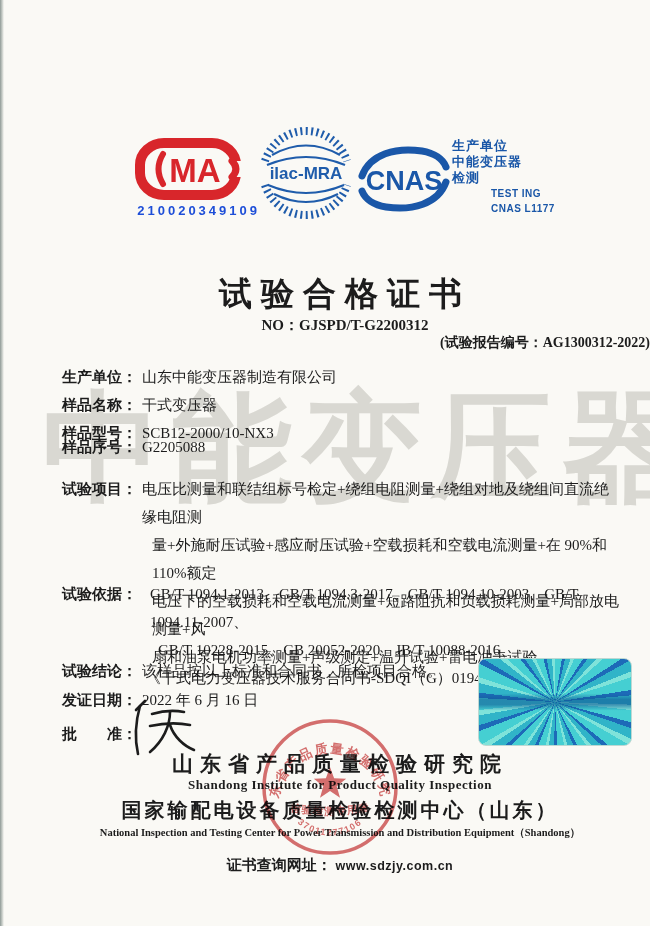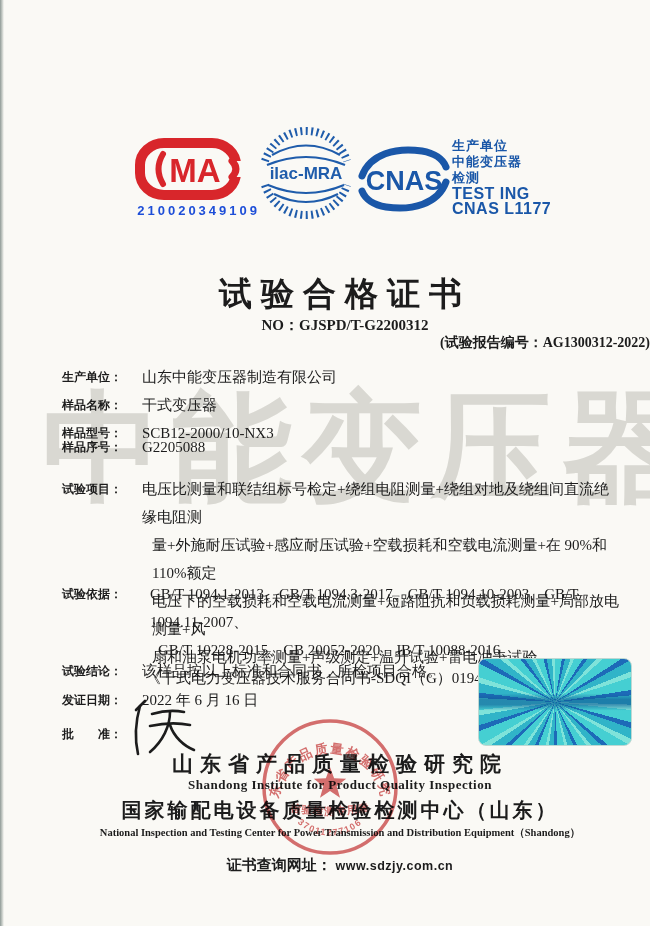--- a/index.html
+++ b/index.html
@@ -15,31 +15,31 @@
   
   .logo-cma{position:absolute;left:133px;top:137px;}
   .cma-number{position:absolute;left:120px;top:203px;width:140px;text-align:right;
         color:#1d4ed8;font-weight:bold;font-size:13px;letter-spacing:3px;
         font-family:"Liberation Sans", sans-serif;}
   .logo-ilac{position:absolute;left:256px;top:123px;}
   .logo-cnas{position:absolute;left:358px;top:146px;}
   .cnas-side{position:absolute;left:452px;top:138px;color:#1a57a8;
         font-family:"Liberation Sans", sans-serif;font-weight:bold;}
   .cnas-side .cn{font-size:13px;line-height:16px;letter-spacing:1px;}
-  .cnas-side .en{font-size:16px;line-height:15px;letter-spacing:.5px;}
+  .cnas-side .en{font-size:10px;line-height:15px;letter-spacing:.5px;margin-left:39px;}
   
   .title{position:absolute;left:40px;top:272px;width:610px;text-align:center;
         font-size:33px;font-weight:bold;letter-spacing:9px;}
   .cert-no{position:absolute;left:40px;top:316px;width:610px;text-align:center;
         font-size:15px;font-weight:bold;}
   .report-no{position:absolute;left:40px;top:334px;width:610px;text-align:right;
         font-size:14px;font-weight:bold;}
   
   .row{position:absolute;left:62px;width:560px;display:flex;}
-  .lbl{flex:0 0 80px;font-weight:bold;font-size:12px;line-height:28px;white-space:nowrap;}
+  .lbl{flex:0 0 80px;font-weight:bold;font-size:15px;line-height:28px;white-space:nowrap;}
   .val{flex:1;font-size:15px;line-height:28px;}
   .vline{min-height:28px;}
   .ind8{padding-left:8px;} .ind10{padding-left:10px;} .ind16{padding-left:16px;} .ind4{padding-left:4px;}
   
   .signature{position:absolute;left:128px;top:696px;z-index:2;}
   
   .hologram{position:absolute;left:478px;top:658px;width:152px;height:86px;z-index:2;
         border-radius:8px;border:1px solid #bed8d2;
         background:
           linear-gradient(to bottom, rgba(10,70,140,0) 40%, rgba(16,90,150,.6) 47%,

